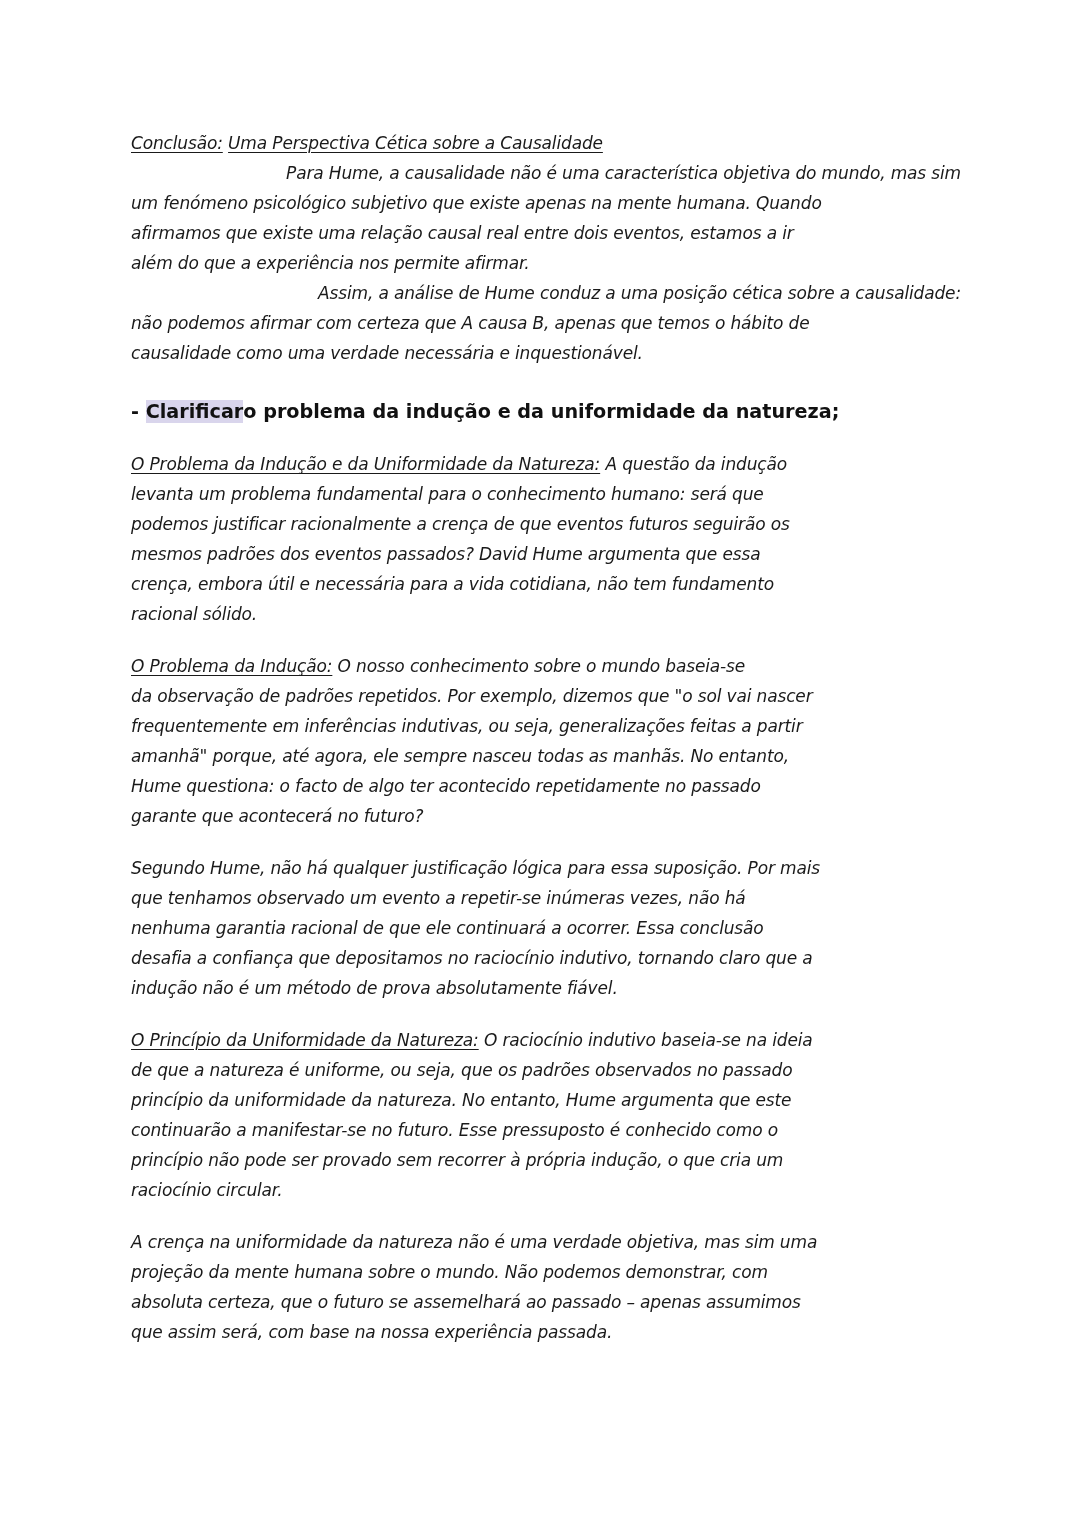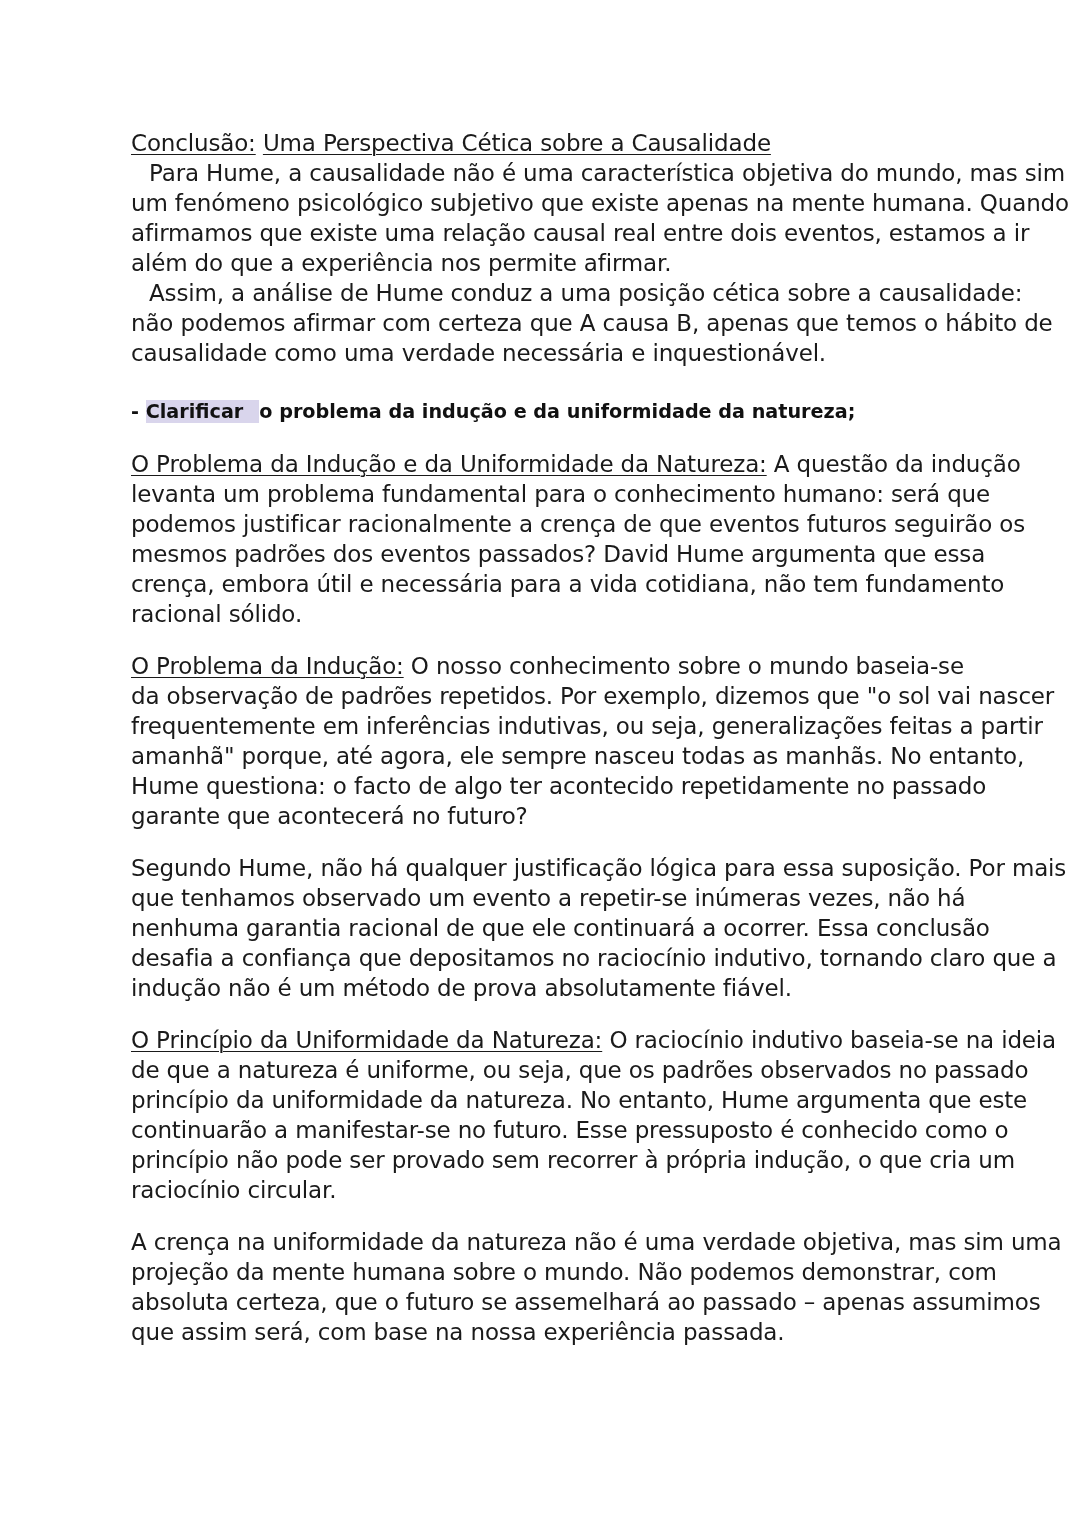--- a/index.html
+++ b/index.html
@@ -1,24 +1,24 @@
 <!DOCTYPE html>
 <html><head>
 <meta charset="utf-8">
 <style>
   html, body { margin: 0; padding: 0; background: #ffffff; }
   body { width: 1080px; height: 1525px; position: relative; overflow: hidden;
          font-family: "DejaVu Sans", sans-serif; color: #1a1a1a; }
   .page { position: absolute; left: 131px; top: 128px; width: 830px; }
-  .line { font-size: 23px; line-height: 30px; white-space: nowrap; letter-spacing: -0.15px; }
+  .line { font-size: 17px; line-height: 30px; white-space: nowrap; letter-spacing: -0.15px; font-style: italic; }
   .u { text-decoration: underline; text-underline-offset: 3px; text-decoration-thickness: 1px; }
   .indent { padding-left: 18px; text-align: right; }
   .block { margin-bottom: 22px; }
   .heading { font-weight: bold; font-size: 19.2px; line-height: 30px; margin-top: 29px; margin-bottom: 22px; white-space: nowrap; color: #111; }
-  .hl { background: #d9d5ec; padding-right: 16px; }
+  .hl { background: #d9d5ec; padding-right: 0; }
 </style>
 </head>
 <body>
 
 <div class="page">
 
   <div>
     <div class="line">
       <span class="u">Conclusão:</span>
       <span class="u">Uma Perspectiva Cética sobre a Causalidade</span>

